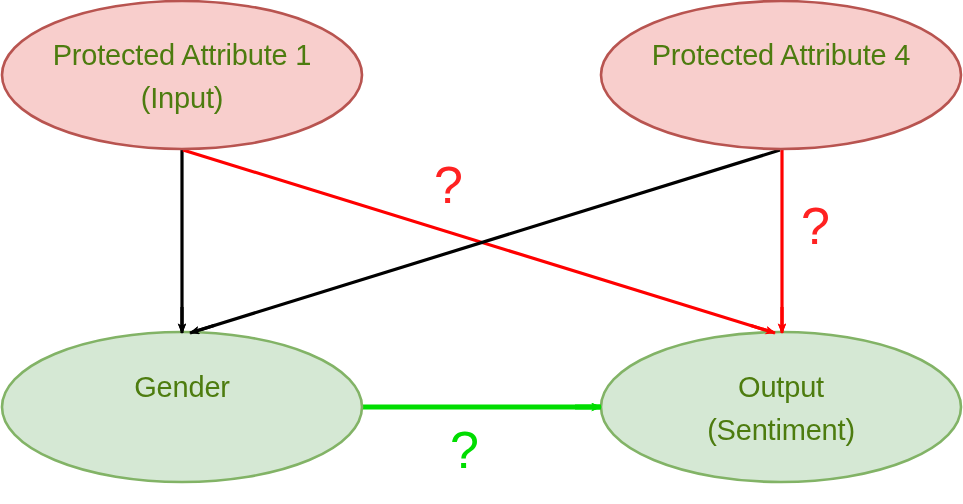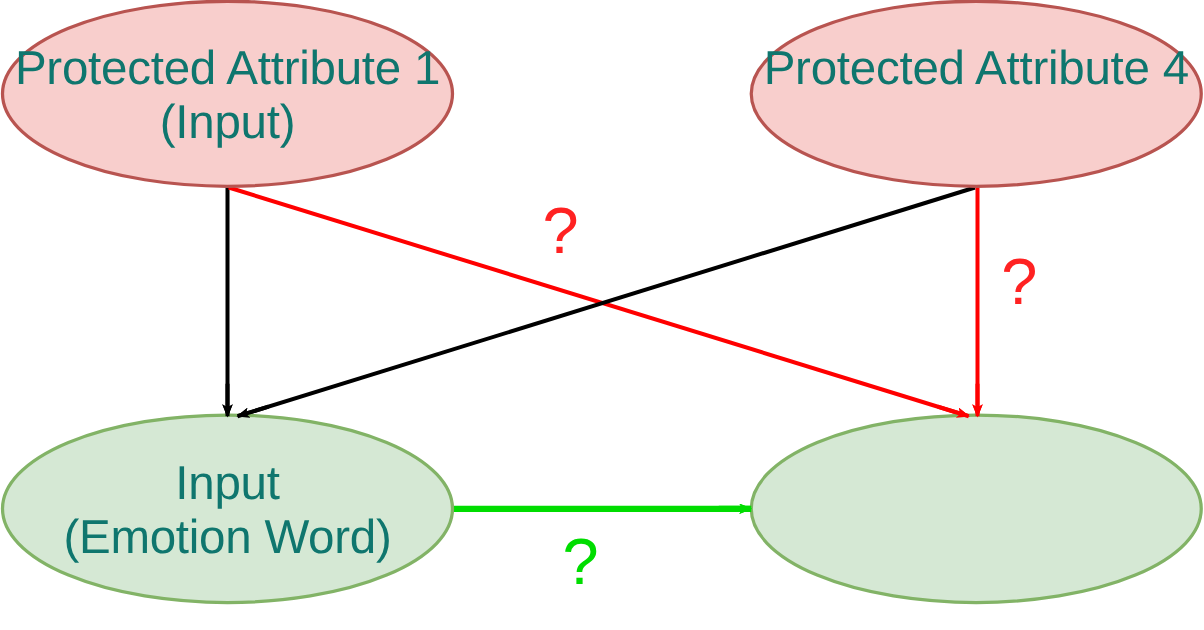--- a/index.html
+++ b/index.html
@@ -21,23 +21,23 @@
   #diagram-svg {
     position: absolute;
     left: 0;
     top: 0;
     width: 963px;
     height: 504px;
   }
   .node-label {
     position: absolute;
     text-align: center;
-    color: #0f766e;
+    color: #4d7c0f;
     font-family: "Liberation Sans", sans-serif;
-    font-size: 38px;
+    font-size: 29px;
     line-height: 43px;
     letter-spacing: -0.2px;
     white-space: nowrap;
     pointer-events: none;
   }
   .qmark {
     position: absolute;
     font-family: "Liberation Sans", sans-serif;
     font-size: 52px;
     font-weight: 400;
@@ -90,22 +90,25 @@
   <div class="node-label" style="left:2px; top:34px; width:360px;">
     <div>Protected Attribute 1</div>
     <div>(Input)</div>
   </div>
 
   <div class="node-label" style="left:601px; top:34px; width:360px;">
     <div>Protected Attribute 4</div>
   </div>
 
   <div class="node-label" style="left:2px; top:366px; width:360px;">
-    <div>Input</div>
-    <div>(Emotion Word)</div>
+    <div>Gender</div>
   </div>
 
+  <div class="node-label" style="left:601px; top:366px; width:360px;">
+    <div>Output</div>
+    <div>(Sentiment)</div>
+  </div>
 
   <div class="qmark" style="left: 434px; top: 159px; color: rgb(255, 34, 34);">?</div>
   <div class="qmark" style="left: 801px; top: 200px; color: rgb(255, 34, 34);">?</div>
   <div class="qmark" style="left: 450px; top: 424px; color: rgb(0, 221, 0);">?</div>
 
 </div>
 
 </body></html>

